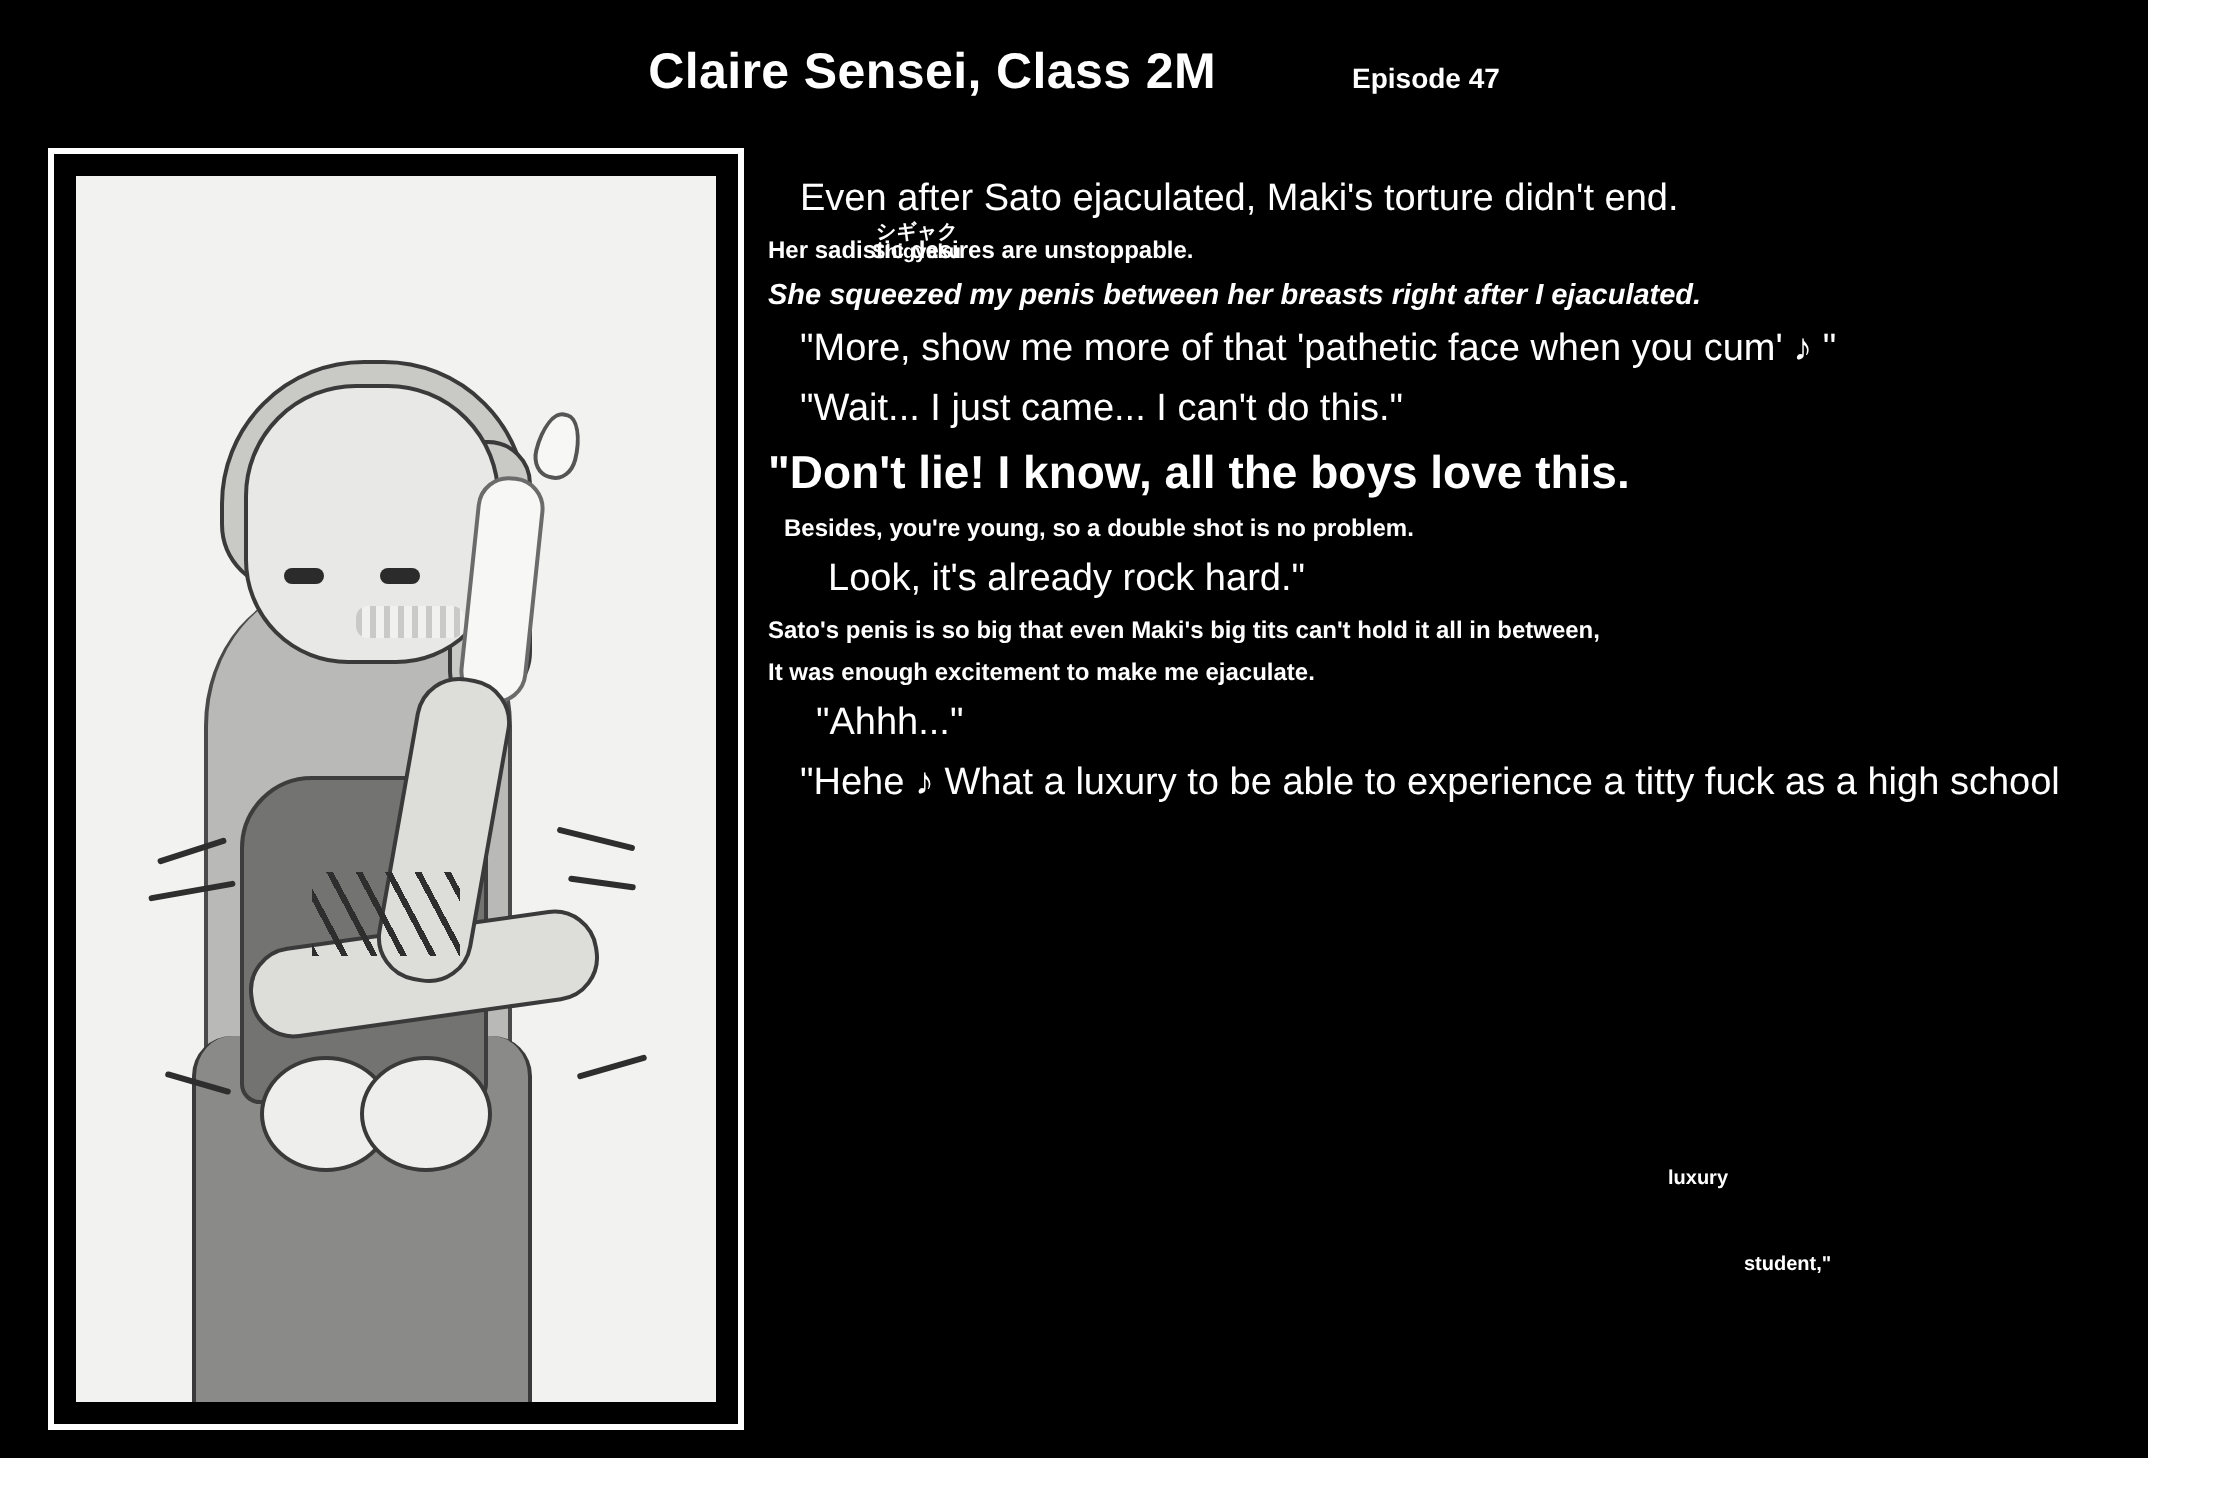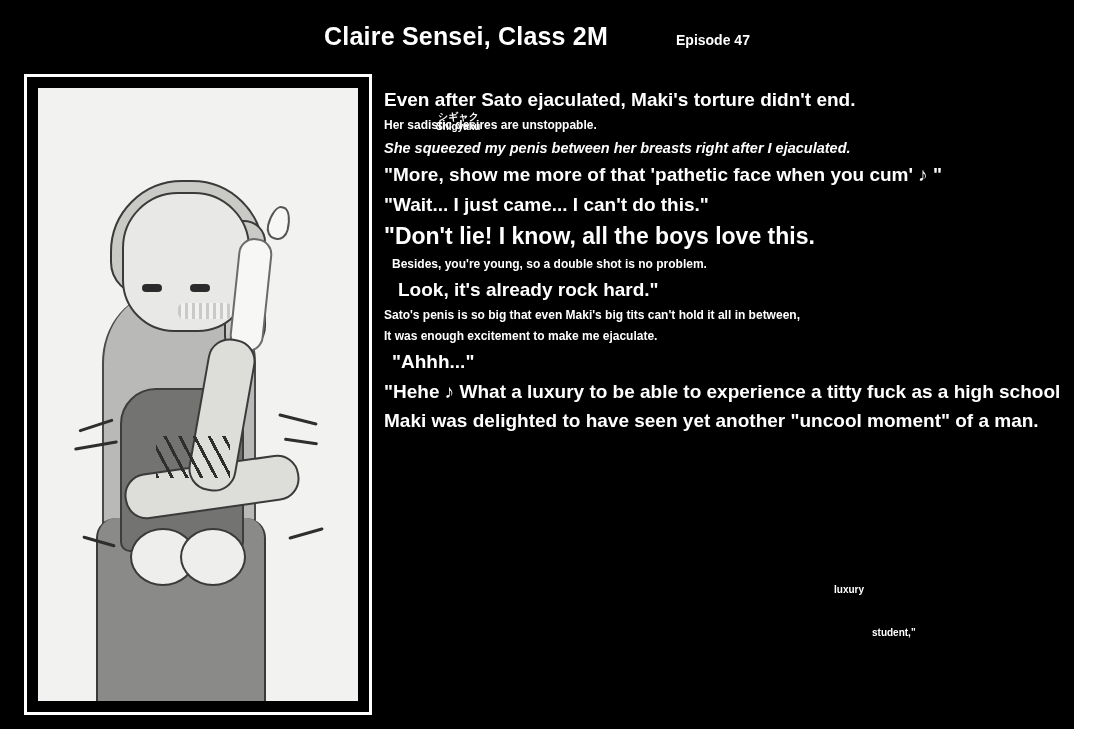--- a/index.html
+++ b/index.html
@@ -263,21 +263,21 @@
     width: 660px;
     height: 600px;
   }
   .line {
     position: relative;
     color: #ffffff;
     margin: 0 0 6px 0;
     line-height: 1.25;
     white-space: nowrap;
   }
-  .s-lg   { font-size: 19px; font-weight: bold; }
+  .s-lg   { font-size: 19px; font-weight: normal; margin-left: 16px; }
   .s-xl   { font-size: 23px; font-weight: bold; }
   .s-md   { font-size: 12px; font-weight: bold; }
   .s-sm   { font-size: 14.5px; font-weight: bold; font-style: italic; }
   .indent-1 { padding-left: 8px; }
   .indent-2 { padding-left: 14px; }
 
   .ruby {
     position: absolute;
     color: #ffffff;
     font-size: 10px;
@@ -337,21 +337,20 @@
         <p class="line s-sm">She squeezed my penis between her breasts right after I ejaculated.</p>
         <p class="line s-lg">"More, show me more of that 'pathetic face when you cum'  ♪ "</p>
         <p class="line s-lg">"Wait... I just came... I can't do this."</p>
         <p class="line s-xl">"Don't lie! I know, all the boys love this.</p>
         <p class="line s-md indent-1">Besides, you're young, so a double shot is no problem.</p>
         <p class="line s-lg indent-2">Look, it's already rock hard."</p>
         <p class="line s-md">Sato's penis is so big that even Maki's big tits can't hold it all in between,</p>
         <p class="line s-md">It was enough excitement to make me ejaculate.</p>
         <p class="line s-lg indent-1">"Ahhh..."</p>
         <p class="line s-lg">"Hehe ♪ What a luxury to be able to experience a titty fuck as a high school</p>
-        <p class="line s-lg">Maki was delighted to have seen yet another "uncool moment" of a man.</p>
         <span class="ruby ruby-sm" style="left: 52px; top: 34px;">Shigyaku</span>
         <span class="ruby ruby" style="left: 54px; top: 24px;">シギャク</span>
         <span class="ruby ruby" style="left: 410px; top: 178px;">　　</span>
         <span class="ruby ruby-sm" style="left: 450px; top: 497px;">luxury</span>
         <span class="ruby ruby-sm" style="left: 488px; top: 540px;">student,"</span>
       </div>
 
   </div>
 </div>
 

